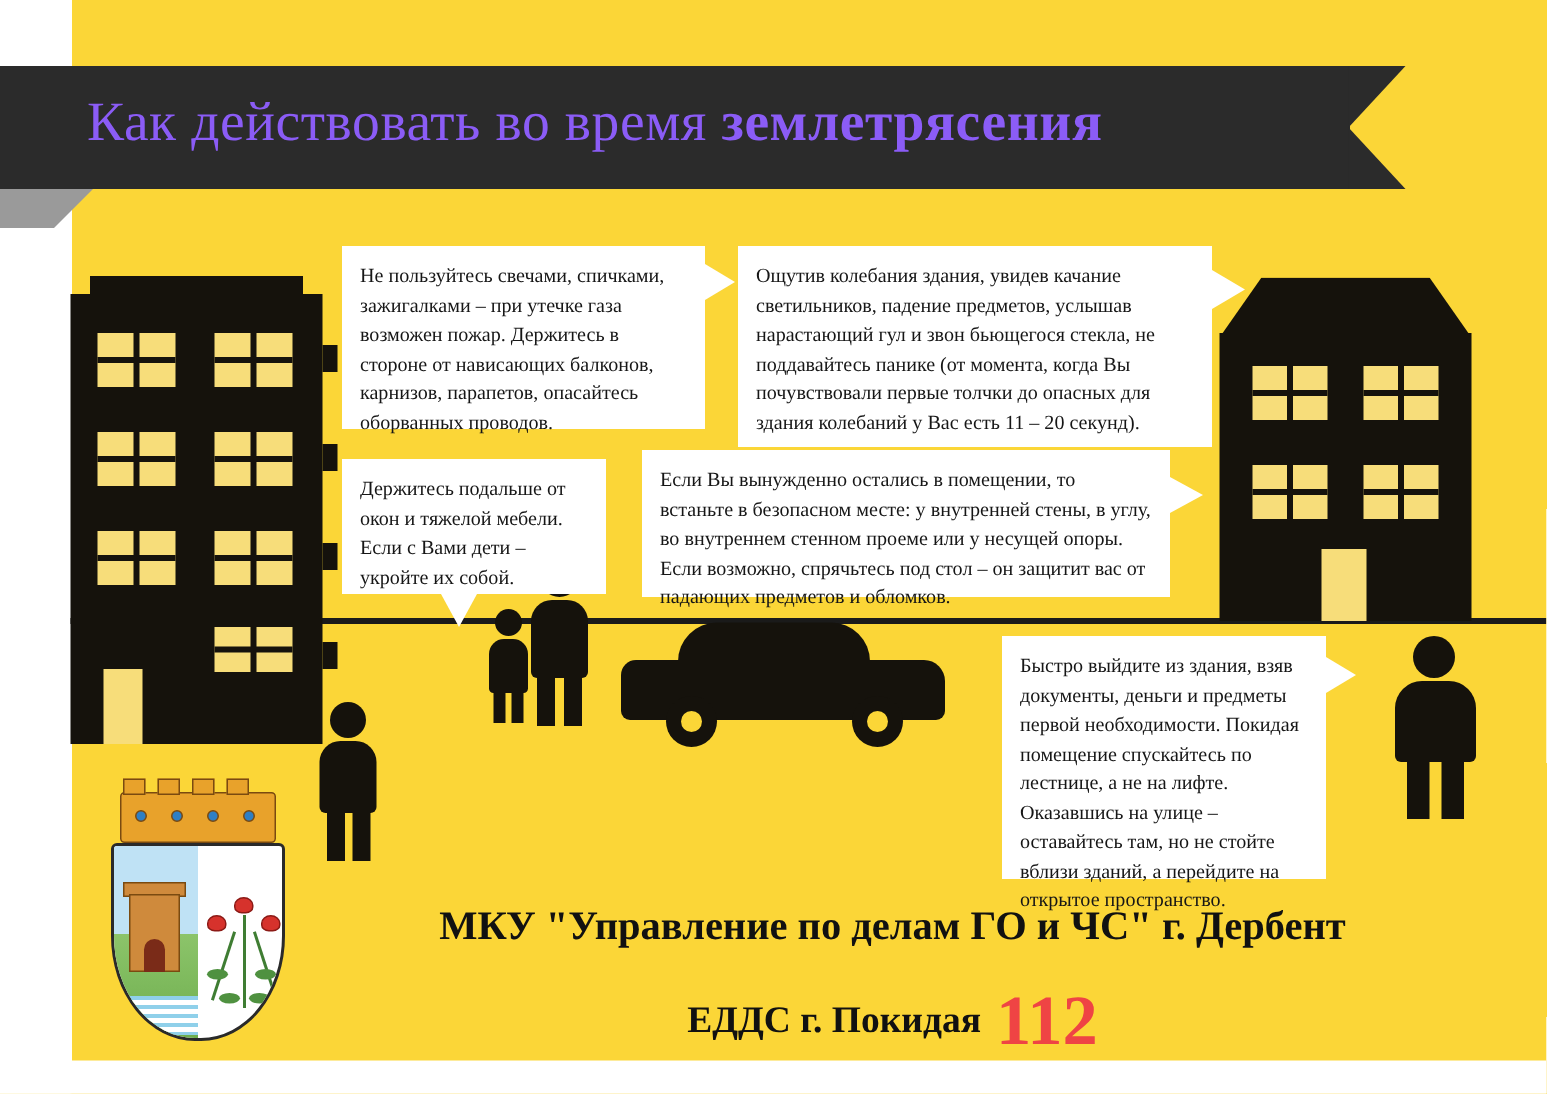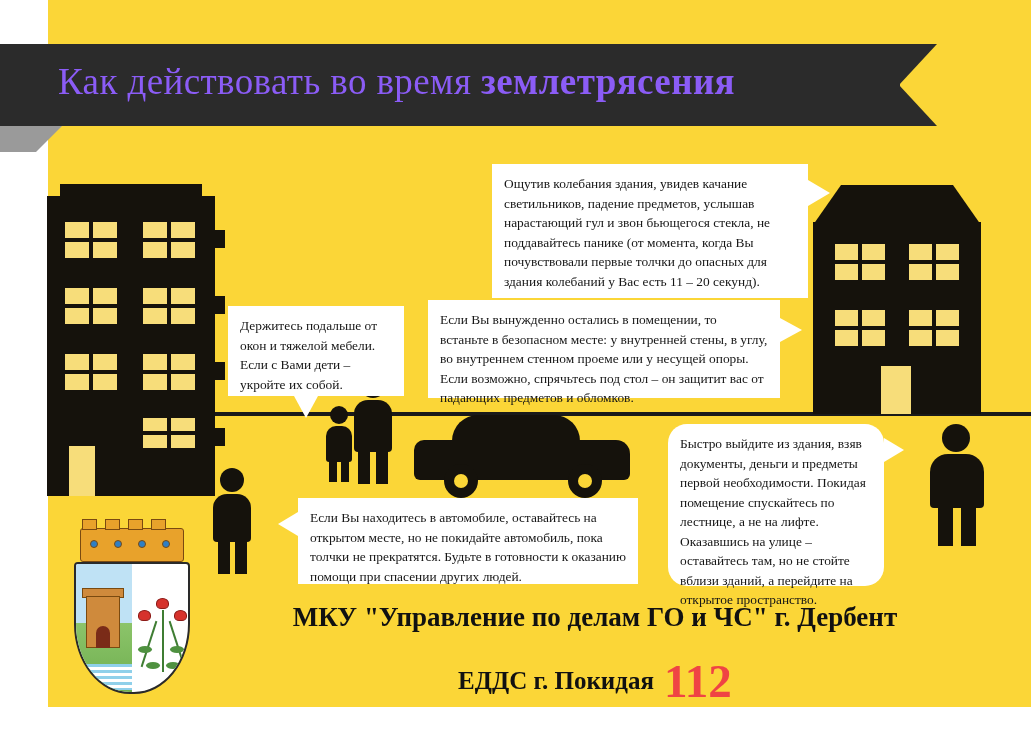--- a/index.html
+++ b/index.html
@@ -277,21 +277,21 @@
     border-bottom: 12px solid transparent;
     border-left: 22px solid #ffffff;
   }
   #c5 { left: 298px; top: 498px; width: 340px; height: 86px; }
   #c5 .tail {
     left: -20px; top: 14px;
     border-top: 12px solid transparent;
     border-bottom: 12px solid transparent;
     border-right: 20px solid #ffffff;
   }
-  #c6 { left: 668px; top: 424px; width: 216px; height: 162px; border-radius: 19px; }
+  #c6 { left: 668px; top: 424px; width: 216px; height: 162px; }
   #c6 .tail {
     left: 216px; top: 14px;
     border-top: 12px solid transparent;
     border-bottom: 12px solid transparent;
     border-left: 20px solid #ffffff;
   }
 
   
   .footer-line1 {
     position: absolute;
@@ -544,40 +544,40 @@
     <div class="body" style="left:23px; top:72px; width:12px; height:34px;"></div>
   </div>
 
   <div class="fig" style="left:930px; top:424px; width:0; height:0;">
     <div class="head" style="left:12px; top:0; width:28px; height:28px;"></div>
     <div class="body" style="left:0px; top:30px; width:54px; height:54px; border-radius:18px 18px 4px 4px;"></div>
     <div class="body" style="left:8px; top:82px; width:15px; height:40px;"></div>
     <div class="body" style="left:31px; top:82px; width:15px; height:40px;"></div>
   </div>
 
+  <div class="callout" id="c1">
+    <span class="tail"></span>
+    <p>Не пользуйтесь свечами, спичками, зажигалками – при утечке газа возможен пожар. Держитесь в стороне от нависающих балконов, карнизов, парапетов, опасайтесь оборванных проводов.</p>
+  </div>
 
   <div class="callout" id="c2">
     <span class="tail"></span>
     <p>Ощутив колебания здания, увидев качание светильников, падение предметов, услышав нарастающий гул и звон бьющегося стекла, не поддавайтесь панике (от момента, когда Вы почувствовали первые толчки до опасных для здания колебаний у Вас есть 11 – 20 секунд).</p>
   </div>
 
   <div class="callout" id="c3">
     <span class="tail"></span>
     <p>Держитесь подальше от окон и тяжелой мебели. Если с Вами дети – укройте их собой.</p>
   </div>
 
   <div class="callout" id="c4">
     <span class="tail"></span>
     <p>Если Вы вынужденно остались в помещении, то встаньте в безопасном месте: у внутренней стены, в углу, во внутреннем стенном проеме или у несущей опоры. Если возможно, спрячьтесь под стол – он защитит вас от падающих предметов и обломков.</p>
   </div>
 
-  <div class="callout" id="c5">
-    <span class="tail"></span>
-    <p>Если Вы находитесь в автомобиле, оставайтесь на открытом месте, но не покидайте автомобиль, пока толчки не прекратятся. Будьте в готовности к оказанию помощи при спасении других людей.</p>
-  </div>
 
   <div class="callout" id="c6">
     <span class="tail"></span>
     <p>Быстро выйдите из здания, взяв документы, деньги и предметы первой необходимости. Покидая помещение спускайтесь по лестнице, а не на лифте. Оказавшись на улице – оставайтесь там, но не стойте вблизи зданий, а перейдите на открытое пространство.</p>
   </div>
 
   <div class="coat">
     <div class="crown"></div>
     <div class="crown-merlon" style="left:20px;"></div>
     <div class="crown-merlon" style="left:43px;"></div>

